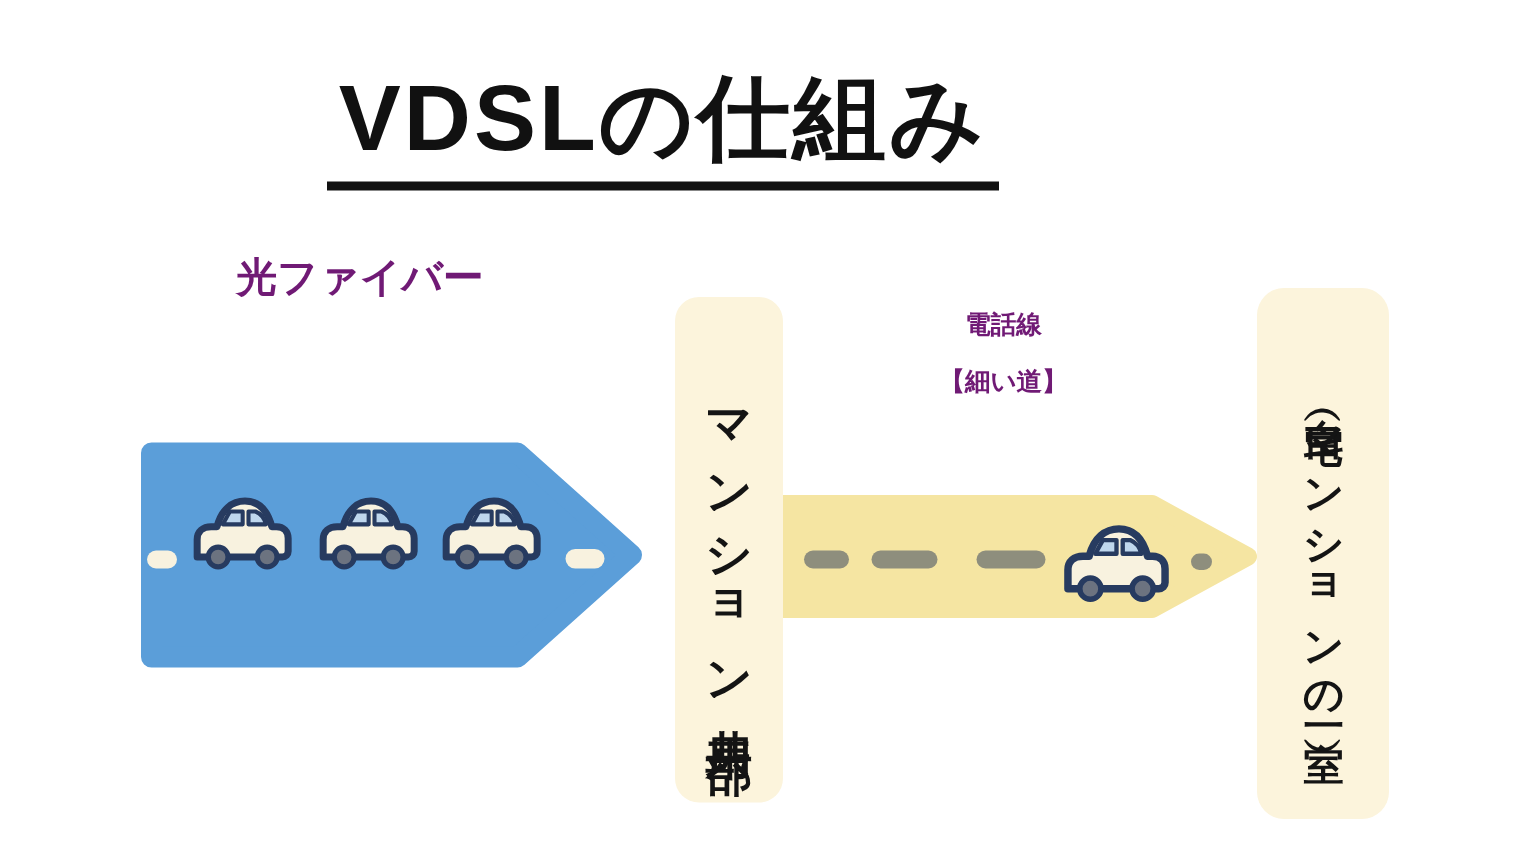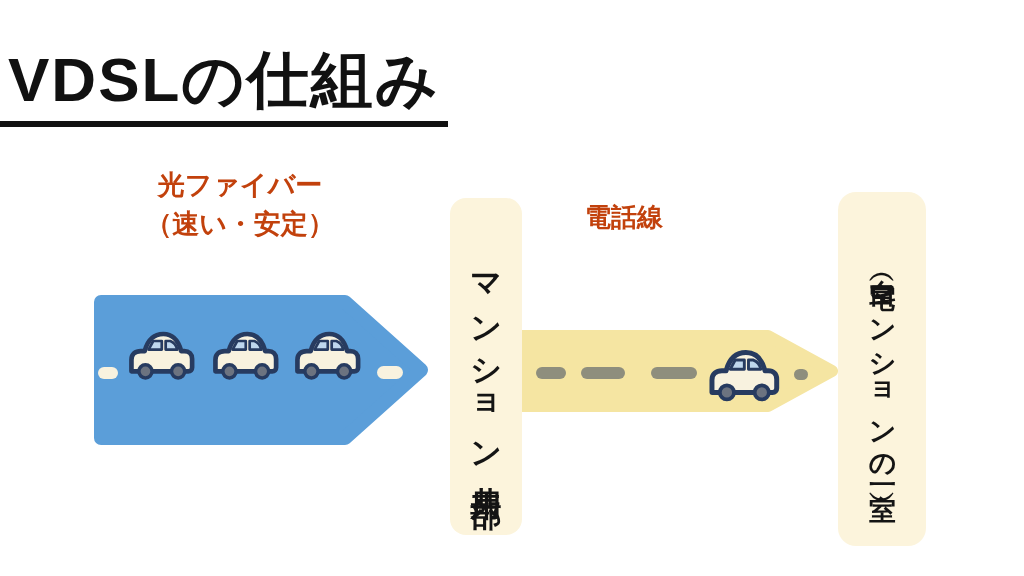--- a/index.html
+++ b/index.html
@@ -6,37 +6,37 @@
   body{
     width:1024px;height:576px;position:relative;overflow:hidden;
     background:#ffffff;
     font-family:"Liberation Sans","DejaVu Sans",sans-serif;
     color:#111111;
   }
   .abs{position:absolute;}
 
   
   .title-wrap{
-    left:0;top:44px;width:884px;text-align:left;
+    left:0;top:44px;width:884px;text-align:center;
   }
   .title{
     display:inline-block;
     font-size:62px;font-weight:700;letter-spacing:2px;
     color:#111;
     border-bottom:6px solid #111;
     padding:0 8px 6px 8px;
     line-height:1.15;
   }
 
   
   .road-label{
-    text-align:center;font-weight:600;color:#c2410c;
+    text-align:center;font-weight:600;color:#701a75;
   }
   .fiber-label{left:105px;top:166px;width:270px;font-size:27px;line-height:39px;}
-  .phone-label{left:499px;top:198px;width:250px;font-size:26px;line-height:38px;}
+  .phone-label{left:544px;top:198px;width:250px;font-size:17px;line-height:38px;}
 
   
   .fiber-arrow{left:93px;top:294px;width:336px;height:152px;}
   .phone-arrow{left:516px;top:330px;width:322px;height:82px;z-index:1;}
 
   
   .vbox{
     background:#FCF4DC;border-radius:16px;
     display:flex;align-items:center;justify-content:center;
     z-index:2;
@@ -82,21 +82,20 @@
     </symbol>
   </defs>
 </svg>
 
 <div class="abs title-wrap">
   <span class="title">VDSLの仕組み</span>
 </div>
 
 <div class="abs road-label fiber-label">
   <div>光ファイバー</div>
-  <div>（速い・安定）</div>
 </div>
 
 <svg class="abs fiber-arrow" viewBox="0 0 336 152">
   <polygon points="8,8 252,8 328,76 252,144 8,144" fill="#5B9ED9" stroke="#5B9ED9" stroke-width="14" stroke-linejoin="round"></polygon>
 </svg>
 
 <div class="abs dash white d1"></div>
 <div class="abs dash white d2"></div>
 
 <svg class="abs car car-b1" viewBox="0 0 100 72">
@@ -104,20 +103,21 @@
   </svg>
 <svg class="abs car car-b2" viewBox="0 0 100 72">
     <use href="#car-sym"></use>
   </svg>
 <svg class="abs car car-b3" viewBox="0 0 100 72">
     <use href="#car-sym"></use>
   </svg>
 
 <div class="abs road-label phone-label">
   <div>電話線</div>
+  <div>【細い道】</div>
 </div>
 
 <svg class="abs phone-arrow" viewBox="0 0 322 82">
   <polygon points="6,6 252,6 316,41 252,76 6,76" fill="#F5E5A2" stroke="#F5E5A2" stroke-width="12" stroke-linejoin="round"></polygon>
 </svg>
 
 <div class="abs dash gray d3"></div>
 <div class="abs dash gray d4"></div>
 <div class="abs dash gray d5"></div>
 <div class="abs dash gray d6"></div>

